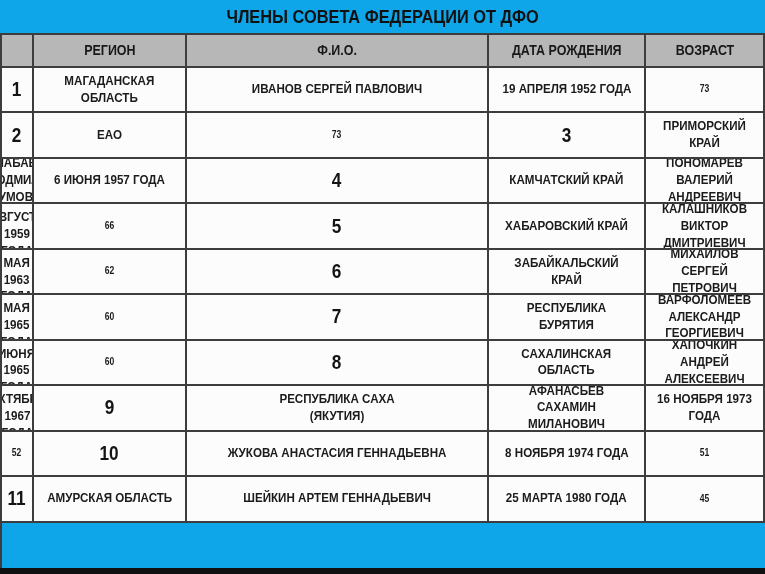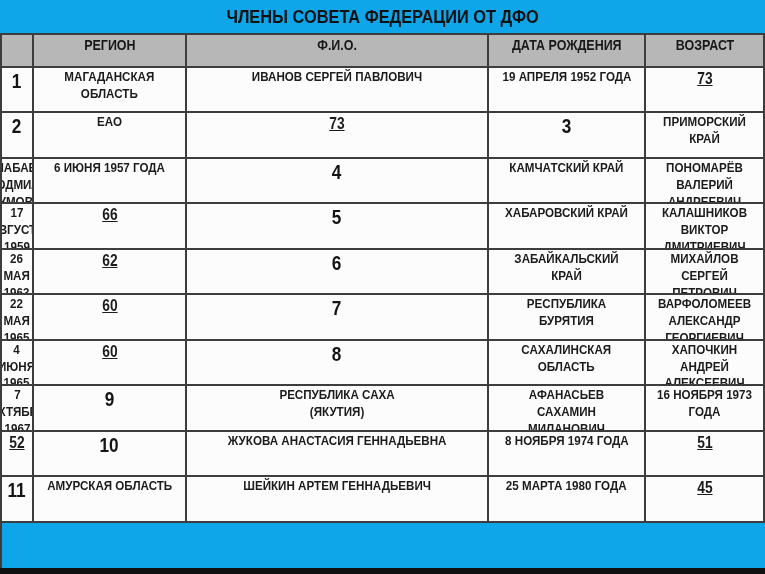--- a/index.html
+++ b/index.html
@@ -34,43 +34,42 @@
     grid-template-columns: 32px 153px 302px 157px 1fr;
     grid-template-rows: 33px repeat(11, 1fr);
     border-top: 2px solid #3d3d3d;
     border-left: 2px solid #3d3d3d;
     box-sizing: border-box;
   }
   .cell {
     border-right: 2px solid #3d3d3d;
     border-bottom: 2px solid #3d3d3d;
     display: flex;
-    align-items: flex-start;
+    align-items: center;
     justify-content: center;
     text-align: center;
     box-sizing: border-box;
     padding: 1px 2px;
     overflow: hidden;
   }
   .header-cell {
     background: #b7b7b7;
     font-size: 14.5px;
     color: #181818;
   }
   .body-cell {
     background: #fcfcfc;
     font-size: 13.5px;
   }
   .num-cell {
     font-size: 20px;
     color: #141414;
   }
   .age-cell-style {
-    font-size: 16px;
-    text-decoration: underline;
+    font-size: 10px;
   }
   .txt {
     display: inline-block;
     transform: scaleX(0.86);
     white-space: pre-line;
     line-height: 1.25;
   }
   .bottom-bar {
     position: absolute;
     left: 0;

